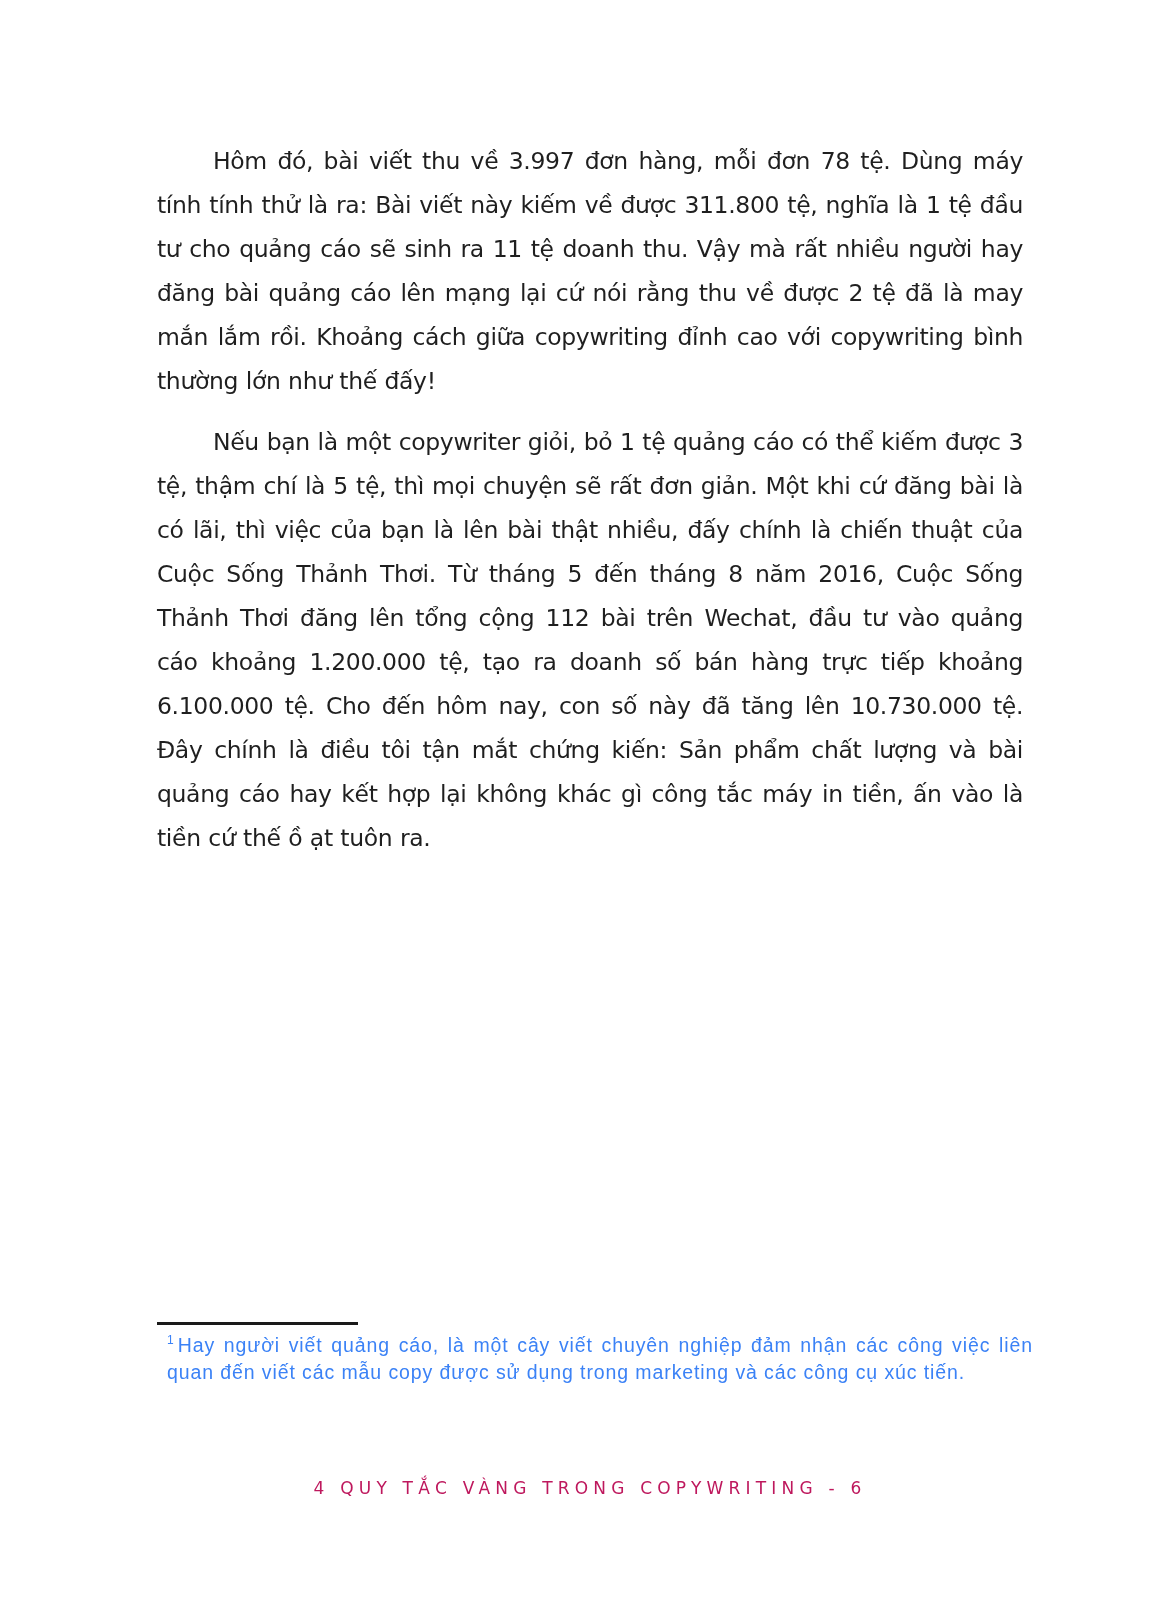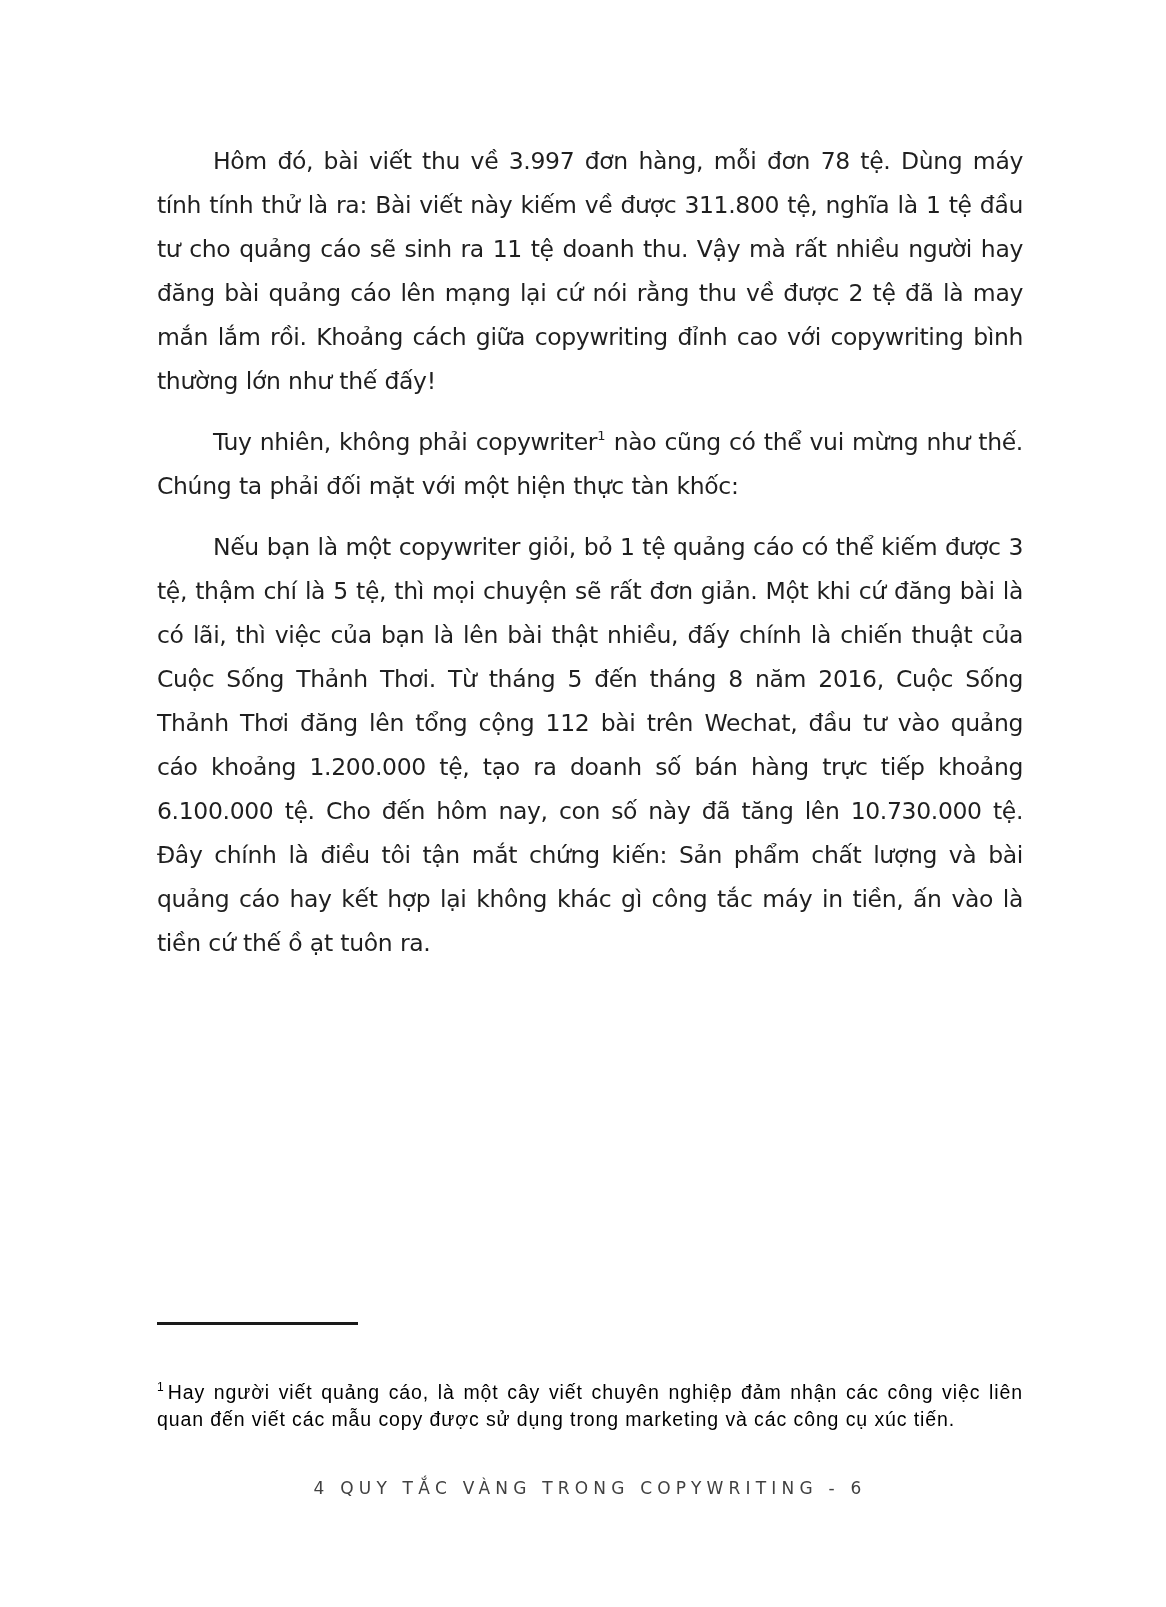--- a/index.html
+++ b/index.html
@@ -41,59 +41,57 @@
     .footnote-rule {
       position: absolute;
       left: 157px;
       top: 1322px;
       width: 201px;
       height: 3px;
       background: #1a1a1a;
     }
     .footnote {
       position: absolute;
-      left: 157px;
+      left: 167px;
       top: 1332px;
       width: 866px;
       font-family: "Liberation Sans", sans-serif;
       font-size: 19.5px;
       line-height: 27px;
       letter-spacing: 0.9px;
       text-align: justify;
       text-align-last: left;
-      color: #000000;
-      margin-top: 47px;
+      color: #3b82f6;
     }
     .footnote sup {
       font-size: 12px;
       line-height: 0;
       vertical-align: 8px;
       letter-spacing: 0;
       margin-right: 4px;
     }
     .page-footer {
       position: absolute;
       left: 0;
       width: 1166px;
       top: 1478px;
       text-align: center;
       font-family: "DejaVu Sans", sans-serif;
       font-size: 17px;
       letter-spacing: 5.2px;
-      color: #404040;
+      color: #be185d;
       padding-left: 14px;
       box-sizing: border-box;
     }
   </style>
 </head>
 <body>
 
 <div class="body-text">
   <p>Hôm đó, bài viết thu về 3.997 đơn hàng, mỗi đơn 78 tệ. Dùng máy tính tính thử là ra: Bài viết này kiếm về được 311.800 tệ, nghĩa là 1 tệ đầu tư cho quảng cáo sẽ sinh ra 11 tệ doanh thu. Vậy mà rất nhiều người hay đăng bài quảng cáo lên mạng lại cứ nói rằng thu về được 2 tệ đã là may mắn lắm rồi. Khoảng cách giữa copywriting đỉnh cao với copywriting bình thường lớn như thế đấy!</p>
-  <p><span>Tuy nhiên, không phải copywriter</span><sup>1</sup><span> nào cũng có thể vui mừng như thế. Chúng ta phải đối mặt với một hiện thực tàn khốc:</span></p>
   <p>Nếu bạn là một copywriter giỏi, bỏ 1 tệ quảng cáo có thể kiếm được 3 tệ, thậm chí là 5 tệ, thì mọi chuyện sẽ rất đơn giản. Một khi cứ đăng bài là có lãi, thì việc của bạn là lên bài thật nhiều, đấy chính là chiến thuật của Cuộc Sống Thảnh Thơi. Từ tháng 5 đến tháng 8 năm 2016, Cuộc Sống Thảnh Thơi đăng lên tổng cộng 112 bài trên Wechat, đầu tư vào quảng cáo khoảng 1.200.000 tệ, tạo ra doanh số bán hàng trực tiếp khoảng 6.100.000 tệ. Cho đến hôm nay, con số này đã tăng lên 10.730.000 tệ. Đây chính là điều tôi tận mắt chứng kiến: Sản phẩm chất lượng và bài quảng cáo hay kết hợp lại không khác gì công tắc máy in tiền, ấn vào là tiền cứ thế ồ ạt tuôn ra.</p>
 </div>
 
 <div class="footnote-rule"></div>
 
 <div class="footnote"><sup>1</sup><span>Hay người viết quảng cáo, là một cây viết chuyên nghiệp đảm nhận các công việc liên quan đến viết các mẫu copy được sử dụng trong marketing và các công cụ xúc tiến.</span></div>
 
 <div class="page-footer">4 QUY TẮC VÀNG TRONG COPYWRITING - 6</div>
 
 </body></html>

